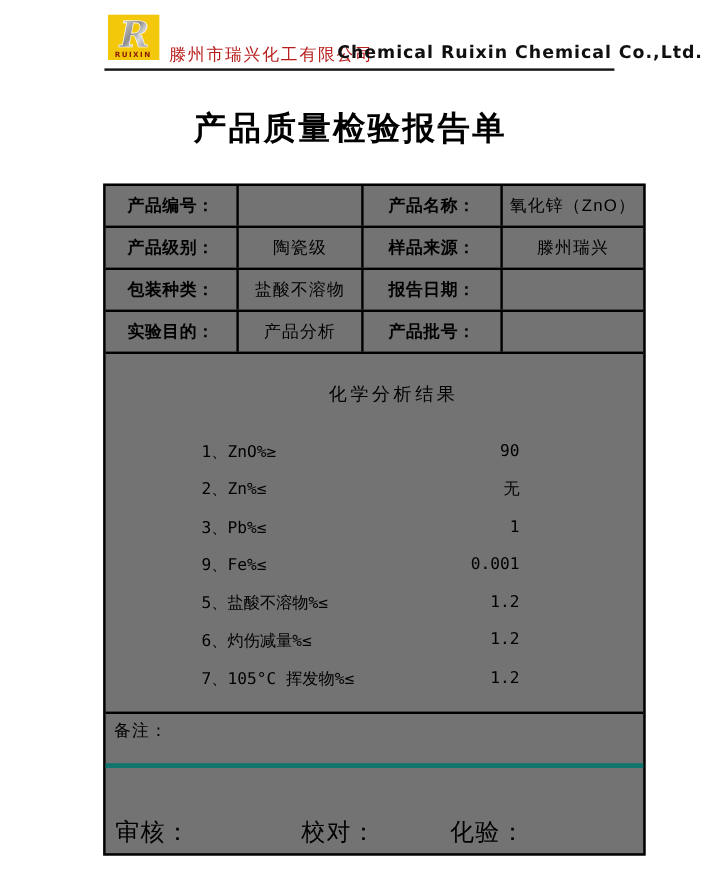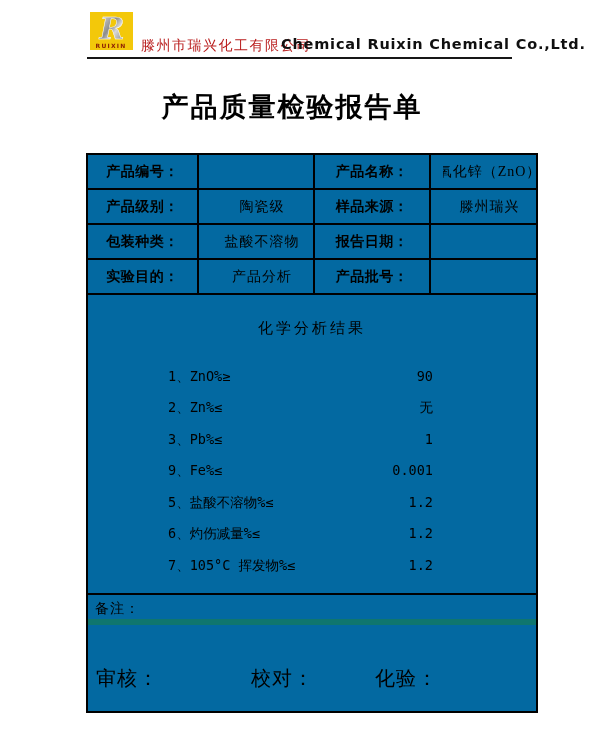--- a/index.html
+++ b/index.html
@@ -9,37 +9,37 @@
   
   .logo{position:absolute;left:90px;top:12px;width:43px;height:38px;}
   .company-cn{position:absolute;left:141px;top:37px;font-size:14px;letter-spacing:1.5px;color:#b91c1c;font-family:"DejaVu Serif","Liberation Serif",serif;white-space:nowrap;}
   .company-en{position:absolute;left:281px;top:36px;font-size:14.5px;font-weight:bold;letter-spacing:0.8px;color:#101010;white-space:nowrap;}
   .rule{position:absolute;left:87px;top:57px;width:425px;height:2px;background:#161616;}
 
   
   .title{position:absolute;left:0;top:89px;width:584px;margin:0;text-align:center;font-size:27px;font-weight:bold;letter-spacing:2px;}
 
   
-  .tbl{position:absolute;left:86px;top:153px;width:452px;height:560px;border:2px solid #000;box-sizing:border-box;background:#0369a1;}
+  .tbl{position:absolute;left:86px;top:153px;width:452px;height:560px;border:2px solid #000;box-sizing:border-box;background:#737373;}
   .irow{display:flex;height:35px;border-bottom:2px solid #000;box-sizing:border-box;}
   .cell{box-sizing:border-box;display:flex;align-items:center;justify-content:center;font-size:14px;overflow:hidden;white-space:nowrap;}
   .c1{width:111px;border-right:2px solid #000;}
   .c2{width:104px;border-right:2px solid #000;}
   .c3{width:116px;border-right:2px solid #000;}
   .c4{flex:1;}
   .lab{font-weight:bold;letter-spacing:0.5px;}
-  .val{font-family:Liberation Serif, serif;letter-spacing:1px;margin-left:12px;}
+  .val{font-family:Liberation Sans, sans-serif;letter-spacing:1px;}
 
   .analysis{position:relative;height:300px;border-bottom:2px solid #000;box-sizing:border-box;}
-  .atitle{position:absolute;top:24px;left:0;width:100%;text-align:center;font-size:15px;letter-spacing:3px;font-family:"DejaVu Serif","Liberation Serif",serif;}
+  .atitle{position:absolute;top:24px;left:0;width:100%;text-align:center;font-size:15px;letter-spacing:3px;font-family:"DejaVu Serif","Liberation Serif",serif;padding-left:16px;}
   .aitem{position:absolute;left:0;width:100%;height:18px;font-family:"DejaVu Sans Mono","Liberation Mono",monospace;font-size:13.5px;}
   .aitem .al{position:absolute;left:80px;top:0;white-space:nowrap;}
   .aitem .av{position:absolute;left:0;top:0;width:345px;text-align:right;}
 
-  .remark{position:relative;height:30px;border-bottom:6px solid #0f766e;box-sizing:border-box;}
+  .remark{position:relative;height:45px;border-bottom:4px solid #0f766e;box-sizing:border-box;}
   .remark .rlab{position:absolute;left:7px;top:5px;font-size:14px;letter-spacing:1px;font-family:"DejaVu Serif","Liberation Serif",serif;}
 
   .sign{position:relative;height:74px;}
   .sign span{position:absolute;top:40px;font-size:20px;letter-spacing:1px;font-family:"DejaVu Serif","Liberation Serif",serif;white-space:nowrap;}
   .s1{left:8px;} .s2{left:163px;} .s3{left:287px;}
 </style>
 </head>
 <body>
 
 <div class="page">

